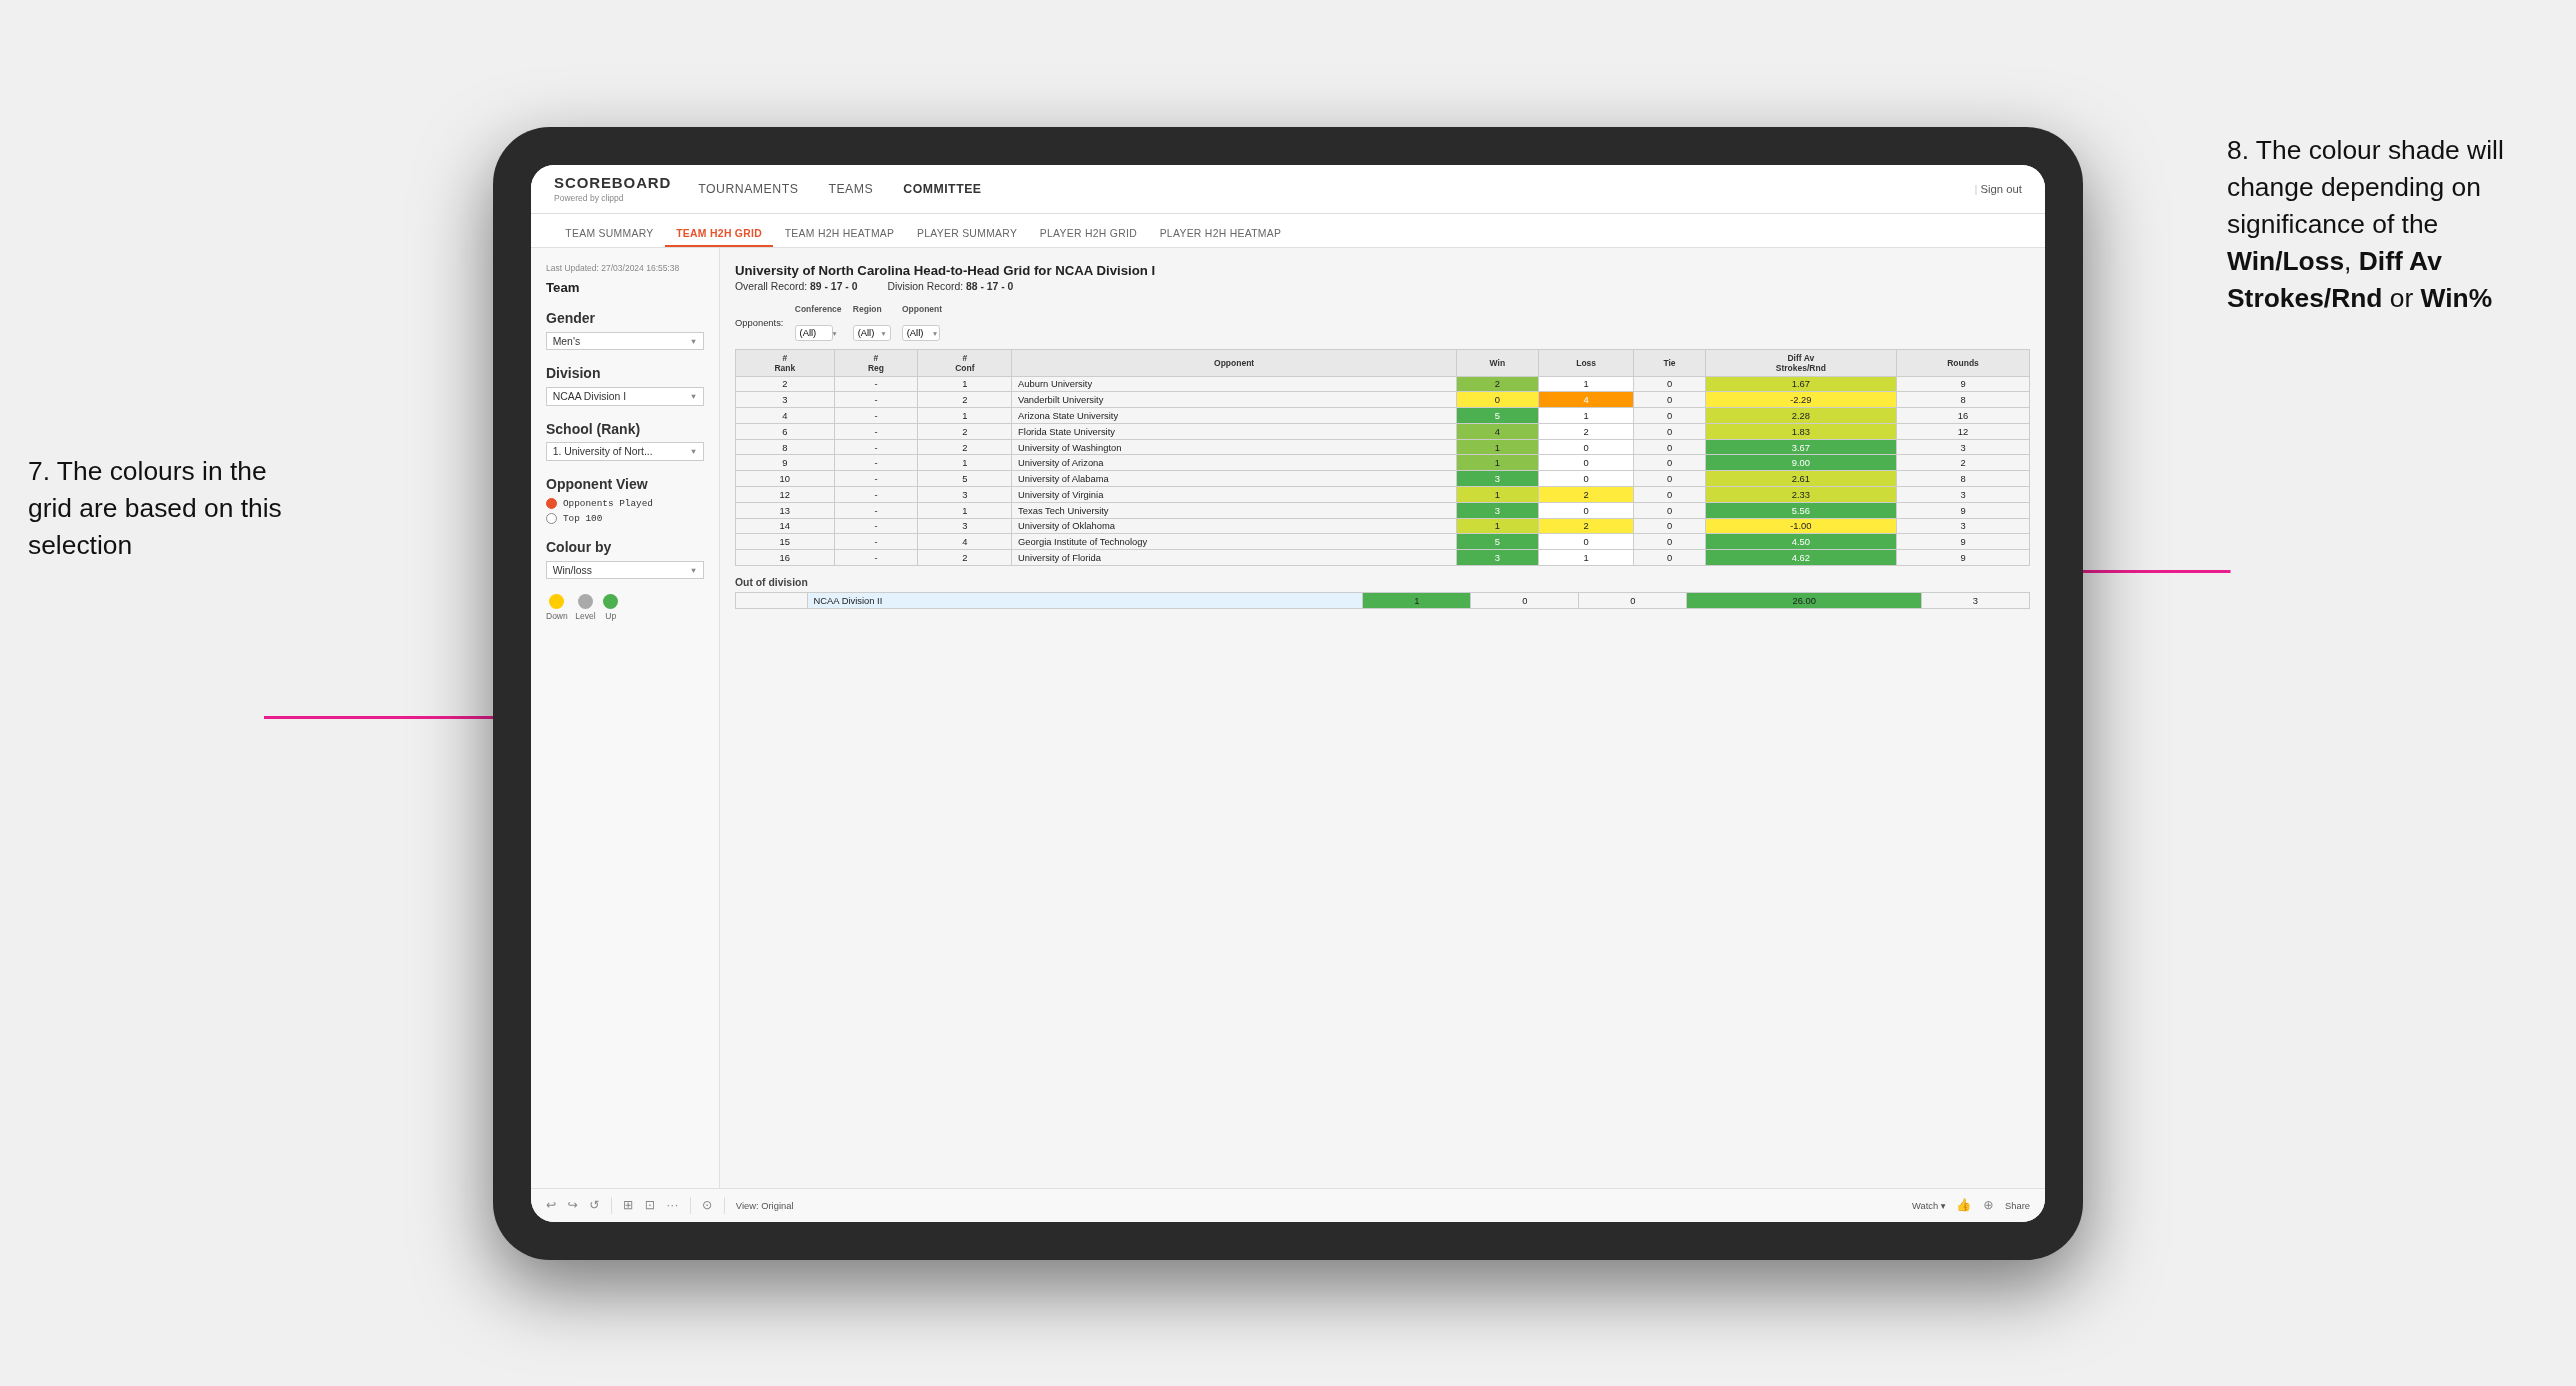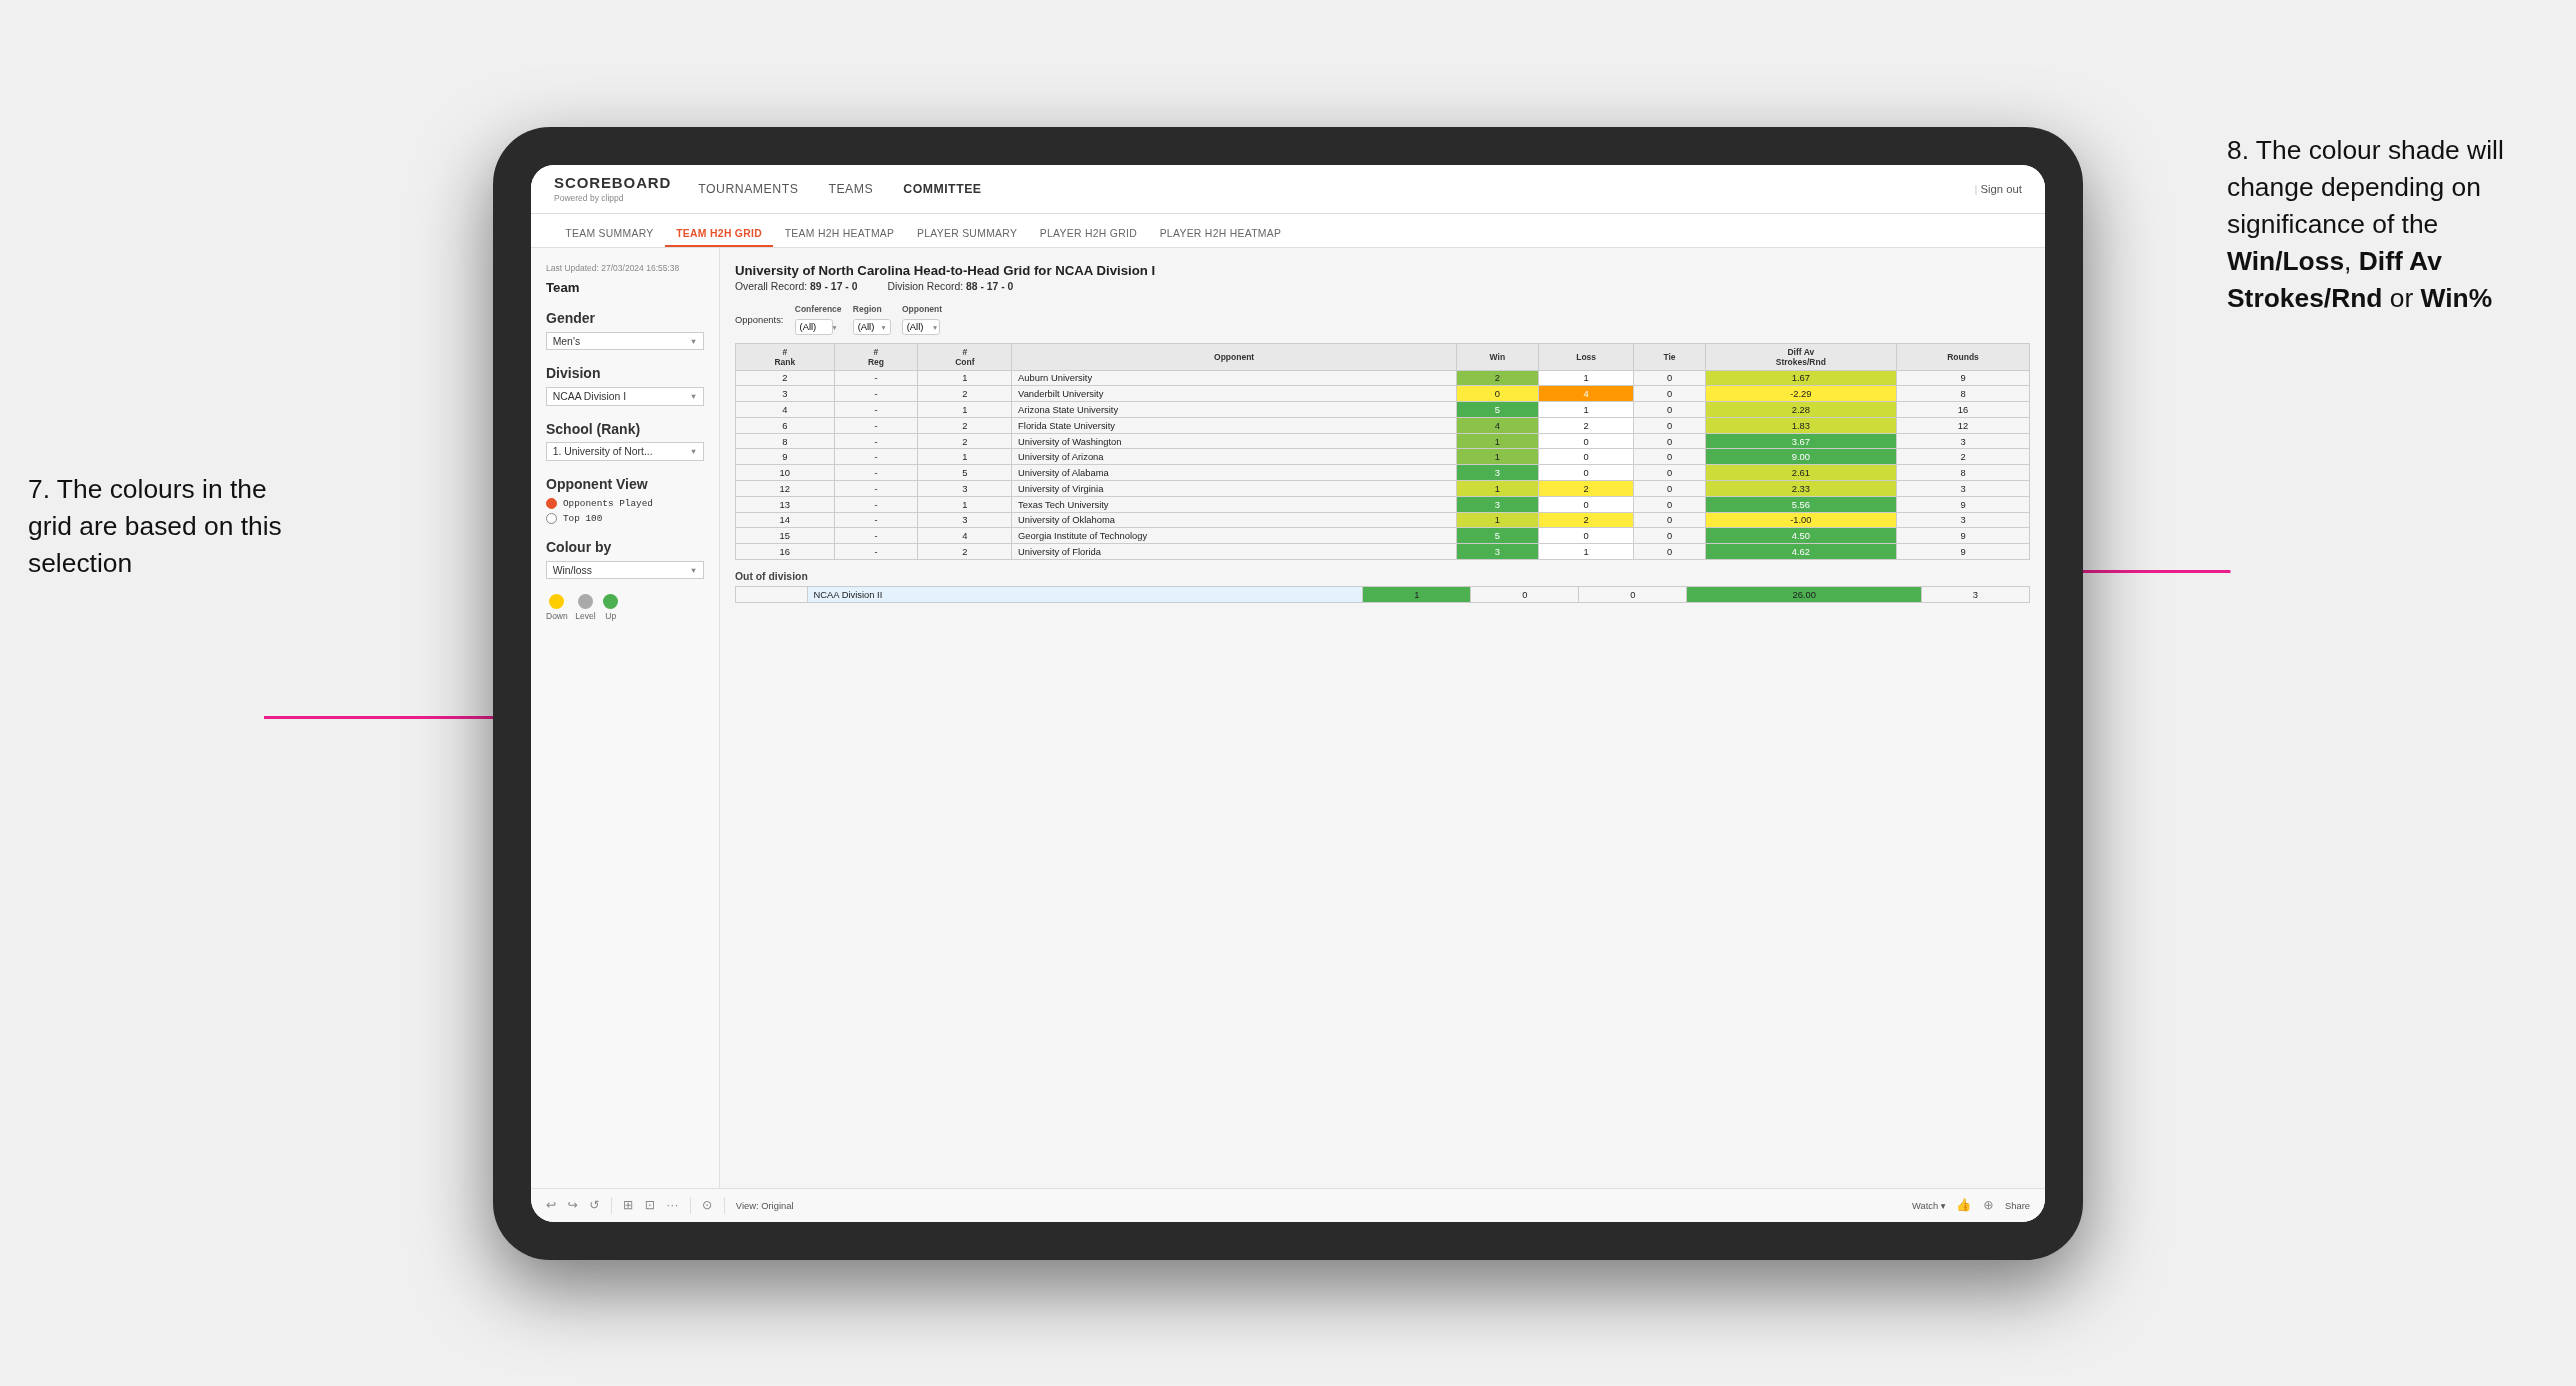--- a/index.html
+++ b/index.html
@@ -10,21 +10,21 @@
       height: 1386px;
       display: flex;
       align-items: center;
       justify-content: center;
       position: relative;
     }
 
     .annotation-left {
       position: absolute;
       left: 28px;
-      top: 471px;
+      top: 453px;
       width: 264px;
       font-size: 26.4px;
       line-height: 1.4;
       color: #111;
     }
 
     .annotation-right {
       position: absolute;
       right: 28px;
       top: 132px;
@@ -286,21 +286,21 @@
       gap: 11.3px;
       margin-bottom: 7.6px;
       align-items: center;
       font-size: 9.4px;
       color: #333;
     }
 
     .filter-group {
       display: flex;
       flex-direction: column;
-      gap: 5px;
+      gap: 11px;
     }
 
     .filter-label {
       font-size: 8.5px;
       font-weight: 700;
       color: #555;
     }
 
     .filter-select {
       font-size: 9.4px;

